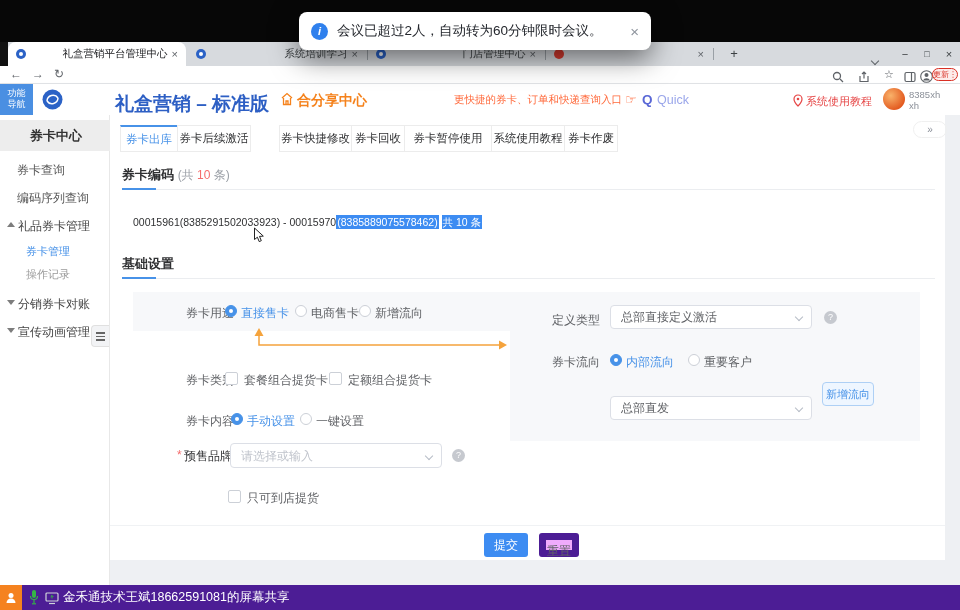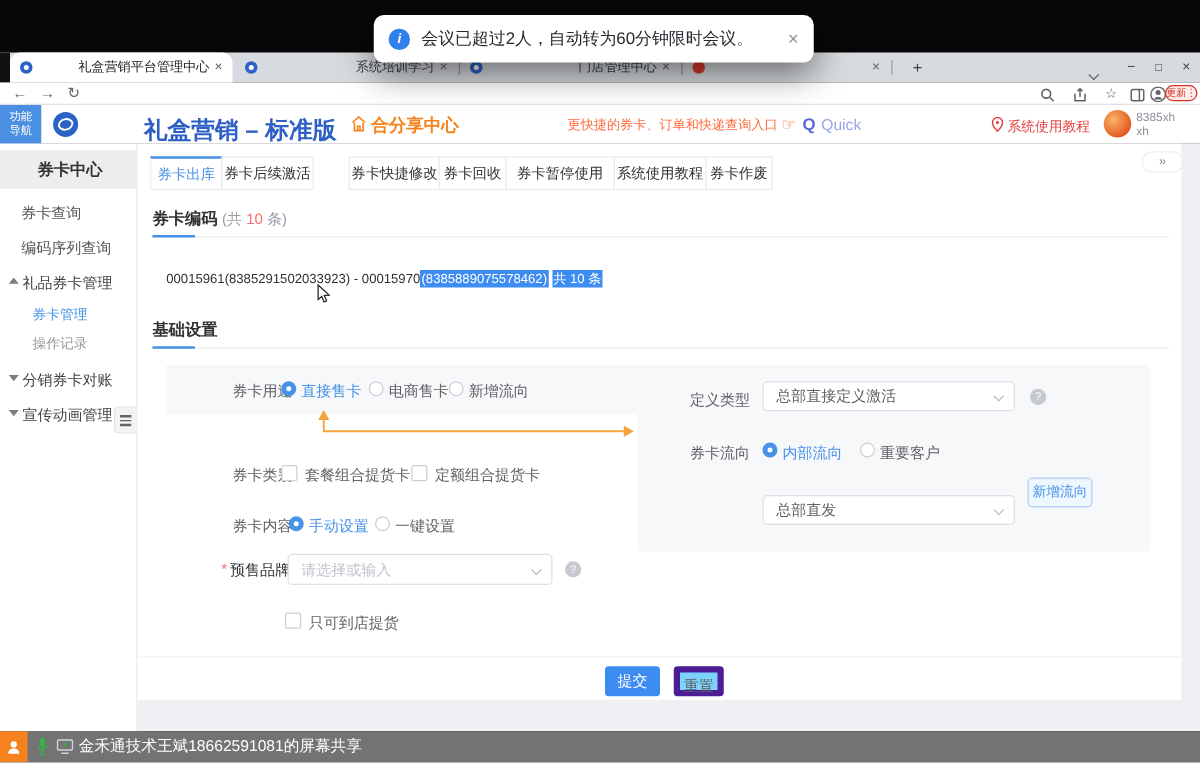--- a/index.html
+++ b/index.html
@@ -61,28 +61,28 @@
   .radio.on::after{content:"";position:absolute;left:3px;top:3px;width:4px;height:4px;border-radius:50%;background:#fff;}
   .checkbox{position:absolute;width:13px;height:13px;border:1px solid #ccd0d7;border-radius:2px;background:#fff;}
   .selectbox{position:absolute;background:#fff;border:1px solid #dcdfe6;border-radius:4px;}
   .selectbox .val{position:absolute;left:10px;top:0;line-height:23px;font-size:12px;color:#606266;white-space:nowrap;}
   .chev{position:absolute;right:9px;top:8px;width:6px;height:6px;border-right:1px solid #b6bcc6;border-bottom:1px solid #b6bcc6;transform:rotate(45deg);}
   .help{position:absolute;width:13px;height:13px;border-radius:50%;background:#c6c9cf;color:#fff;font-size:9px;text-align:center;line-height:13px;}
   .addbtn{position:absolute;width:52px;height:24px;border:1px solid #aed0f5;border-radius:4px;background:#eef6ff;color:#4792e8;font-size:11px;text-align:center;line-height:22px;}
   .brand-input{border:none;outline:none;background:transparent;font-size:12px;width:150px;margin:5px 0 0 10px;font-family:inherit;color:#606266;}
   .brand-input::placeholder{color:#c0c4cc;}
   .btn-primary{position:absolute;width:44px;height:24px;background:#3d8cf2;border-radius:3px;color:#fff;font-size:12px;text-align:center;line-height:24px;}
-  .btn-plain{position:absolute;width:40px;height:24px;background:#7dd3fc;border:5px solid #4c1d95;border-radius:3px;color:#606266;font-size:12px;text-align:center;line-height:22px;}
+  .btn-plain{position:absolute;width:40px;height:24px;background:#f0abfc;border:7px solid #4c1d95;border-radius:3px;color:#606266;font-size:12px;text-align:center;line-height:22px;}
   
   .banner{position:absolute;left:299px;top:12px;width:352px;height:38px;background:#fff;border-radius:8px;box-shadow:0 8px 28px rgba(0,0,0,.55);display:flex;align-items:center;padding:0 12px;z-index:50;}
   .info-ic{width:17px;height:17px;border-radius:50%;background:#2f80ed;color:#fff;font-size:11px;font-weight:bold;text-align:center;line-height:17px;flex:none;font-style:italic;}
   .banner-text{font-size:13.5px;color:#25282e;margin-left:9px;white-space:nowrap;}
   .banner-close{margin-left:auto;color:#8f959e;font-size:15px;}
   
-  .sharebar{position:absolute;left:0;top:585px;width:960px;height:25px;background:#737373;}
+  .sharebar{position:absolute;left:0;top:585px;width:960px;height:25px;background:#4c1d95;}
   .sb-person{position:absolute;left:0;top:0;width:22px;height:25px;background:#f5821f;display:flex;align-items:center;justify-content:center;}
   .sharetext{position:absolute;left:63px;top:0;line-height:25px;font-size:12.5px;color:#fff;white-space:nowrap;}
   .cursor{position:absolute;z-index:40;}
 </style>
 </head>
 <body>
 
 <div class="stage">
 
   <div class="tabstrip">

